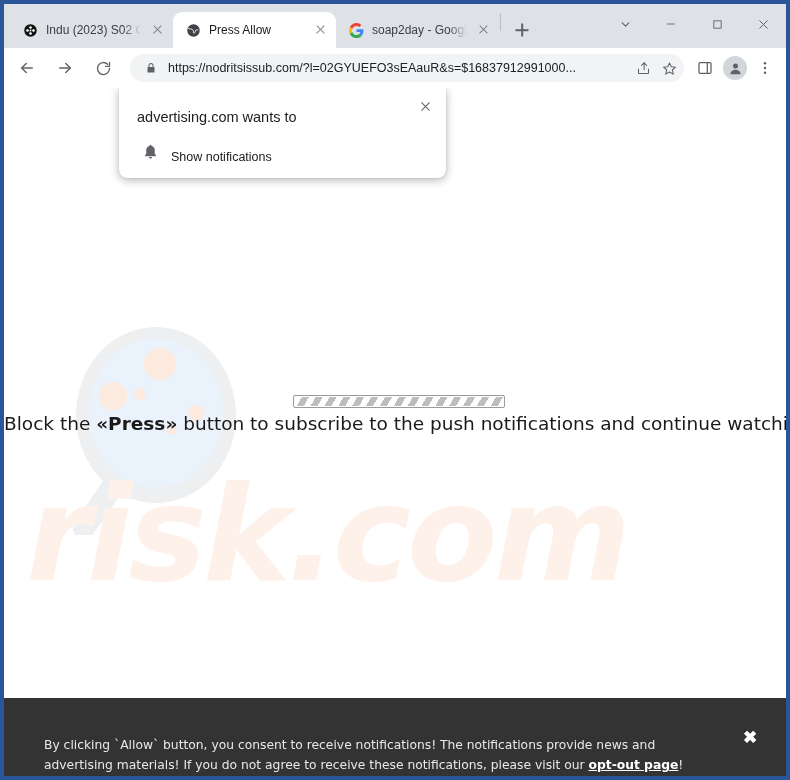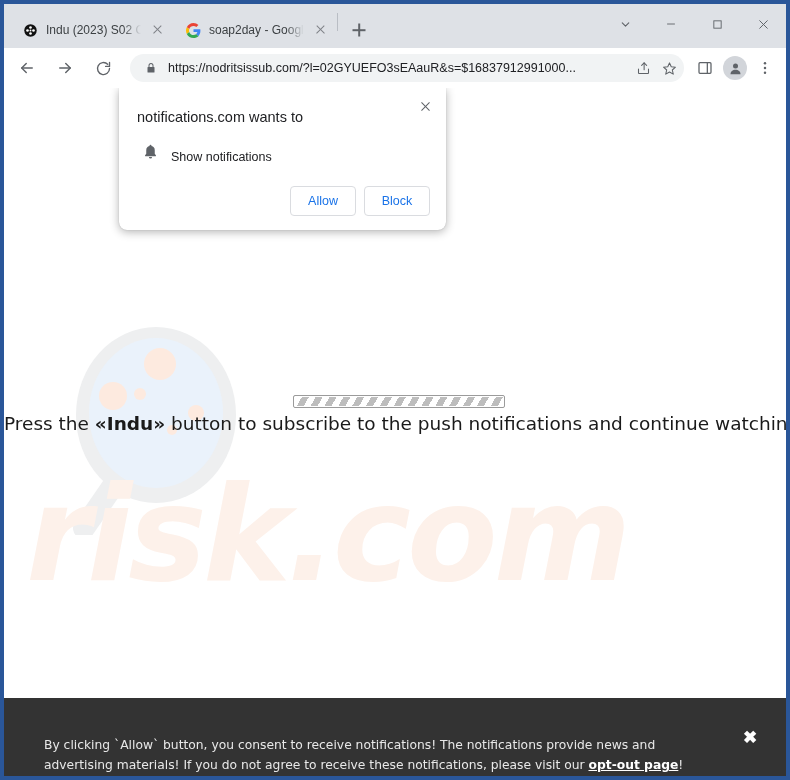--- a/index.html
+++ b/index.html
@@ -353,20 +353,30 @@
             <circle cx="12" cy="16.8" r="2.1" fill="#fff"></circle>
             <circle cx="7.2" cy="12" r="2.1" fill="#fff"></circle>
             <circle cx="16.8" cy="12" r="2.1" fill="#fff"></circle>
             <circle cx="12" cy="12" r="1.5" fill="#fff"></circle>
           </svg>
         </span>
         <span class="tab-title">Indu (2023) S02 Co</span>
         <span class="tab-close"></span>
       </div>
 
+      <div class="tab active">
+        <span class="tab-fav">
+          <svg width="15" height="15" viewBox="0 0 24 24">
+            <circle cx="12" cy="12" r="10" fill="#3f4247"></circle>
+            <path d="M4 9c3 1 5 0 7 2s0 4 1 5 3-1 3-3 2-2 4-2" fill="none" stroke="#e8eaed" stroke-width="1.6" stroke-linecap="round"></path>
+          </svg>
+        </span>
+        <span class="tab-title">Press Allow</span>
+        <span class="tab-close"></span>
+      </div>
 
       <div class="tab inactive">
         <span class="tab-fav">
           <svg width="15" height="15" viewBox="0 0 48 48">
             <path fill="#EA4335" d="M24 9.5c3.5 0 6.6 1.2 9 3.6l6.7-6.7C35.6 2.6 30.2 0 24 0 14.6 0 6.5 5.4 2.6 13.2l7.8 6.1C12.3 13.3 17.7 9.5 24 9.5z"></path>
             <path fill="#4285F4" d="M46.1 24.6c0-1.6-.1-3.2-.4-4.6H24v9.1h12.4c-.5 2.9-2.2 5.3-4.6 7l7.6 5.9c4.4-4.1 6.7-10.1 6.7-17.4z"></path>
             <path fill="#FBBC05" d="M10.4 28.7c-.5-1.5-.8-3-.8-4.7s.3-3.2.8-4.7l-7.8-6.1C1 16.4 0 20.1 0 24s1 7.6 2.6 10.8l7.8-6.1z"></path>
             <path fill="#34A853" d="M24 48c6.5 0 11.9-2.1 15.9-5.8l-7.6-5.9c-2.1 1.4-4.8 2.3-8.3 2.3-6.3 0-11.7-3.8-13.6-9.9l-7.8 6.1C6.5 42.6 14.6 48 24 48z"></path>
           </svg>
         </span>
@@ -482,47 +492,43 @@
         <circle cx="106" cy="110" r="5" fill="#fdeadf"></circle>
       </svg>
     </div>
 
 
     <div class="wm-risk">risk.com</div>
 
     <div class="progress"></div>
 
     <div class="calltoaction">
-      <span>Press the </span><b>«Indu»</b><span> button to subscribe to the push notifications and continue watching</span>
+      <span>Block the </span><b>«Press»</b><span> button to subscribe to the push notifications and continue watching</span>
     </div>
 
     <div class="perm">
       <div class="perm-close">
         <svg width="13" height="13" viewBox="0 0 24 24" stroke="currentColor" stroke-width="1.9" stroke-linecap="round">
             <line x1="5" y1="5" x2="19" y2="19"></line>
             <line x1="19" y1="5" x2="5" y2="19"></line>
           </svg>
       </div>
 
-      <div class="perm-title">notifications.com wants to</div>
+      <div class="perm-title">advertising.com wants to</div>
 
       <div class="perm-row">
         <span>
           <svg width="17" height="17" viewBox="0 0 24 24" fill="#5f6368">
             <path d="M12 2.5a1.4 1.4 0 0 1 1.4 1.4v.5A6 6 0 0 1 18 10.2V15l1.6 2.4a.8.8 0 0 1-.67 1.25H5.07A.8.8 0 0 1 4.4 17.4L6 15v-4.8a6 6 0 0 1 4.6-5.8v-.5A1.4 1.4 0 0 1 12 2.5z"></path>
             <path d="M9.8 19.6h4.4a2.2 2.2 0 0 1-4.4 0z"></path>
           </svg>
         </span>
         <span class="perm-row-label">Show notifications</span>
       </div>
 
-      <div class="perm-actions">
-        <div class="perm-btn">Allow</div>
-        <div class="perm-btn">Block</div>
-      </div>
     </div>
 
     <div class="consent">
       <div class="consent-text">
         <span>By clicking `Allow` button, you consent to receive notifications! The notifications provide news and advertising materials! If</span>
         <span>you do not agree to receive these notifications, please visit our </span><a href="#">opt-out page</a><span>!</span>
       </div>
       <div class="consent-close">✖</div>
     </div>
 

